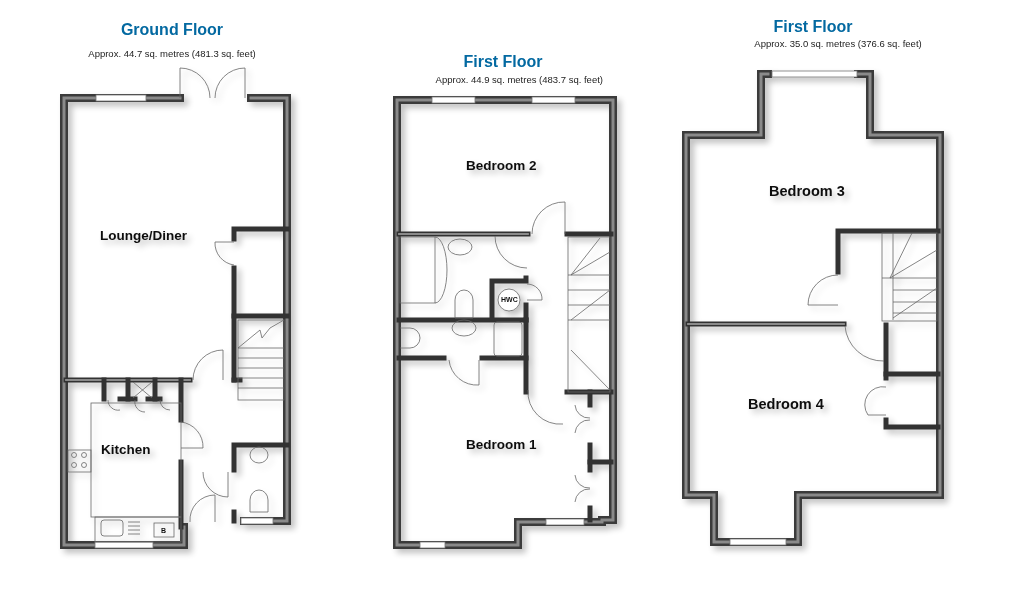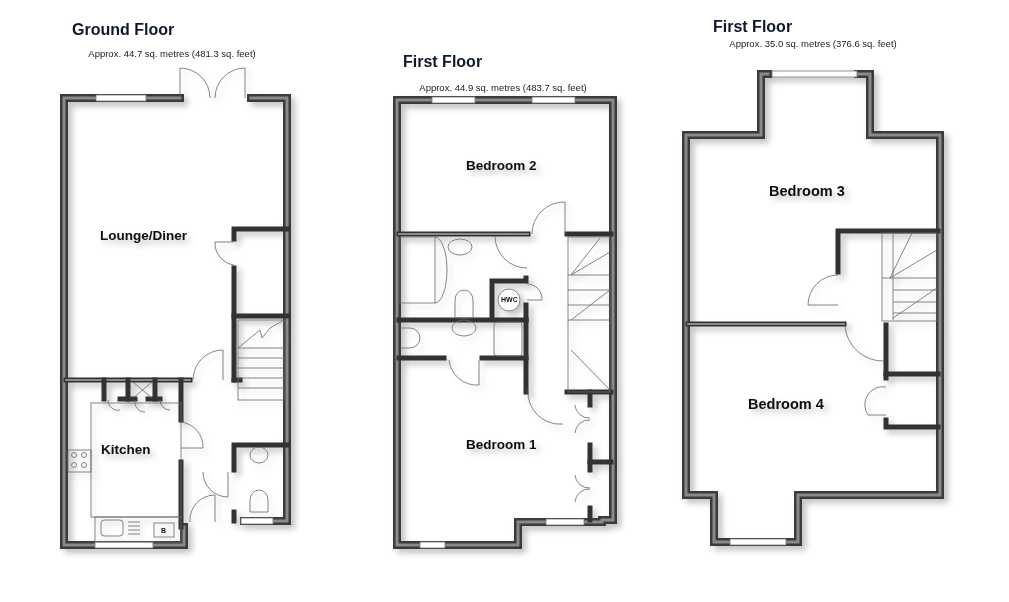--- a/index.html
+++ b/index.html
@@ -1,40 +1,40 @@
 <!DOCTYPE html>
 <html><head>
 <meta charset="utf-8">
 <style>
   html, body { margin:0; padding:0; background:#ffffff; }
   body { width:1009px; height:602px; position:relative; overflow:hidden; font-family:"Liberation Sans", sans-serif; }
-  .floor-title { position:absolute; font-weight:bold; font-size:16px; color:#0f172a; white-space:nowrap; }
+  .floor-title { position:absolute; font-weight:bold; font-size:16px; color:#0369a1; text-align:center; white-space:nowrap; }
   .floor-sub { position:absolute; font-size:9.5px; color:#222; text-align:center; white-space:nowrap; }
   svg.plan { position:absolute; left:0; top:0; }
   .room-label { font-family:"Liberation Sans", sans-serif; font-weight:bold; font-size:13.5px; fill:#111; }
   .room-label-lg { font-family:"Liberation Sans", sans-serif; font-weight:bold; font-size:14.5px; fill:#111; }
   .wall { fill:none; stroke:#3a3a3a; stroke-width:8; stroke-linejoin:miter; stroke-linecap:square; }
   .wall-inner { fill:none; stroke:#8a8a8a; stroke-width:3; stroke-linejoin:miter; stroke-linecap:square; }
   .iwall { fill:none; stroke:#333; stroke-width:5; stroke-linecap:square; }
   .iwall-in { fill:none; stroke:#8a8a8a; stroke-width:1.8; stroke-linecap:square; }
   .thin { fill:none; stroke:#666; stroke-width:0.8; }
   .win { fill:#fff; stroke:#777; stroke-width:0.8; }
   .tiny { font-family:"Liberation Sans", sans-serif; font-weight:bold; font-size:7px; fill:#111; }
 </style>
 </head>
 <body>
 
 <div class="floor-title" style="left:72px;top:21px;width:200px;">Ground Floor</div>
 <div class="floor-sub" style="left:72px;top:40px;width:200px;margin-top:8px;">Approx. 44.7 sq. metres (481.3 sq. feet)</div>
 
 <div class="floor-title" style="left:403px;top:53px;width:200px;">First Floor</div>
-<div class="floor-sub" style="left:403px;top:82px;width:200px;">Approx. 44.9 sq. metres (483.7 sq. feet)</div>
+<div class="floor-sub" style="left:403px;top:74px;width:200px;text-align:right;">Approx. 44.9 sq. metres (483.7 sq. feet)</div>
 
 <div class="floor-title" style="left:713px;top:18px;width:200px;">First Floor</div>
-<div class="floor-sub" style="left:713px;top:38px;width:200px;text-align:center;">Approx. 35.0 sq. metres (376.6 sq. feet)</div>
+<div class="floor-sub" style="left:738px;top:38px;width:200px;text-align:center;">Approx. 35.0 sq. metres (376.6 sq. feet)</div>
 
 <svg class="plan" width="1009" height="602" viewBox="0 0 1009 602">
   <defs>
     <filter id="shadow" x="-10%" y="-10%" width="120%" height="120%">
       <feGaussianBlur in="SourceAlpha" stdDeviation="3"></feGaussianBlur>
       <feOffset dx="4" dy="4" result="o"></feOffset>
       <feComponentTransfer>
           <feFuncA type="linear" slope="0.25"></feFuncA>
         </feComponentTransfer>
       <feMerge>

